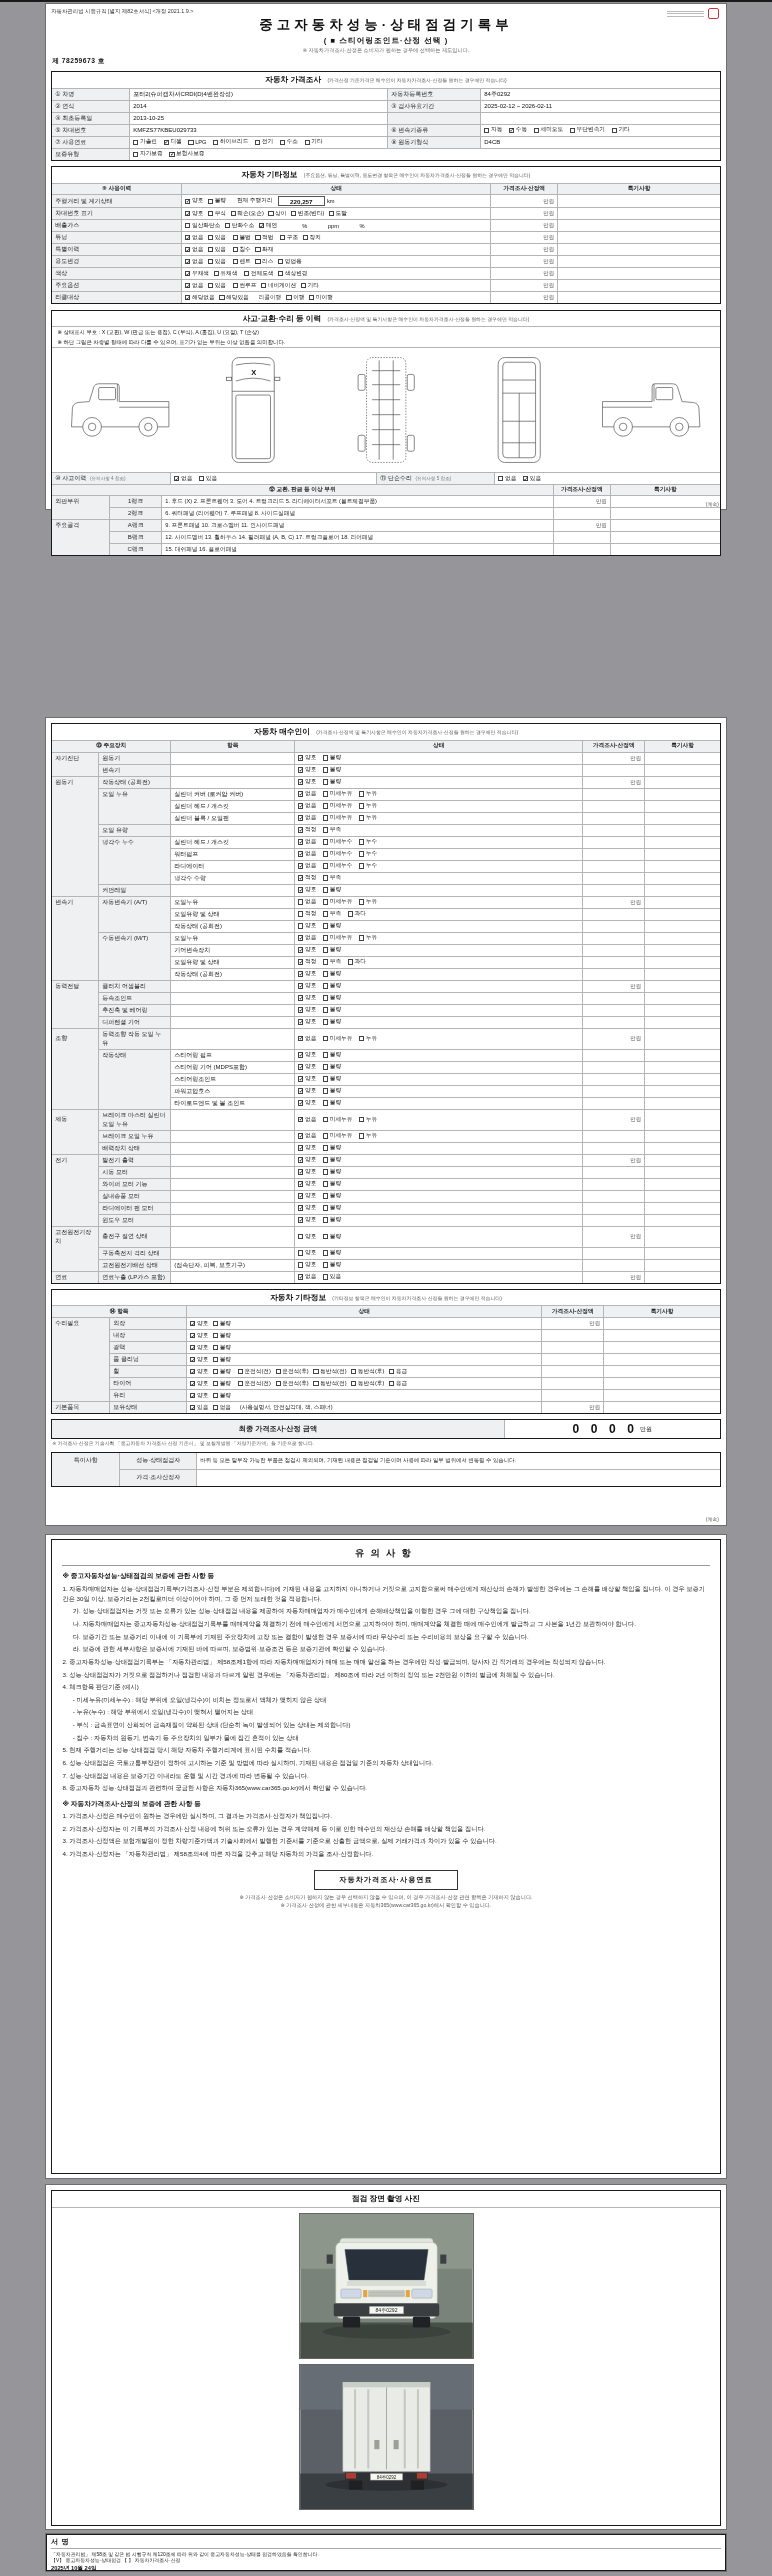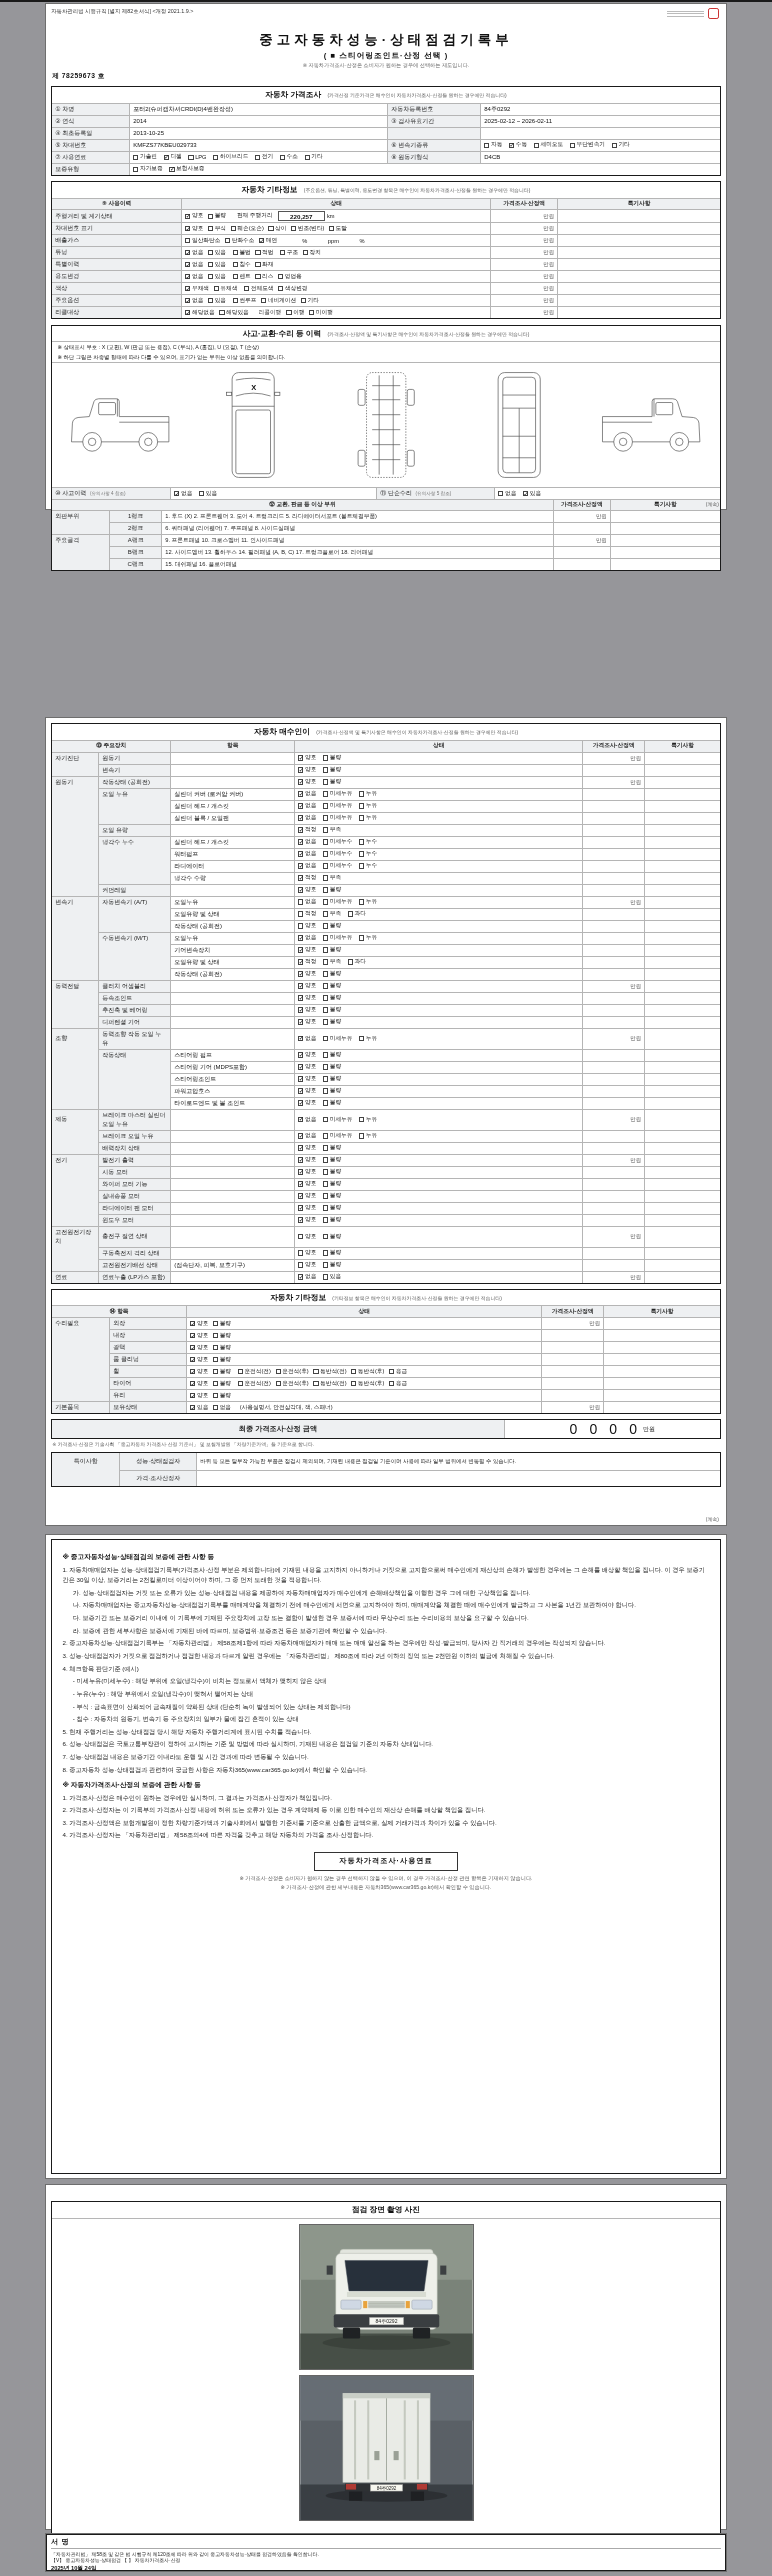--- a/index.html
+++ b/index.html
@@ -6,21 +6,21 @@
   html,body{overflow:hidden}
   body{width:773px;height:2576px;position:relative;background:#96969a;
        font-family:"Liberation Sans","DejaVu Sans",sans-serif;color:#111}
   .topbar{position:absolute;top:0;left:0;width:773px;height:1.5px;background:#1a1a1a}
   .page{position:absolute;left:45px;width:682px;background:#fff;border:0.5px solid #6e6e6e;padding:4.1px 5.2px}
   .reg-note{font-size:5.4px;color:#333}
   .mini-stamp{position:absolute;top:4.1px;right:7.2px;display:flex;align-items:center;gap:3.1px}
   .mini-stamp .seal{width:11.3px;height:11.3px;border:1px solid #cc3333;border-radius:2.1px}
   .mini-stamp .tx{display:flex;flex-direction:column;gap:1.5px}
   .mini-stamp .tx i{display:block;width:37px;height:1px;background:#bbb}
-  h1{font-size:13.4px;font-weight:bold;text-align:center;letter-spacing:4.1px;margin-top:16px}
+  h1{font-size:13.4px;font-weight:bold;text-align:center;letter-spacing:4.1px;margin-top:1px}
   .subtitle{text-align:center;font-weight:bold;font-size:7.7px;letter-spacing:1px;margin-top:1.5px}
   .subnote{text-align:center;font-size:5.2px;color:#666;margin-top:1px}
   .docno{font-size:6.7px;font-weight:bold;margin:3.1px 0 0 1px;letter-spacing:0.5px}
   .sect{border:1px solid #1a1a1a;margin-top:5.2px;background:#fff}
   .sect-title{text-align:center;padding:3.1px 0 2.6px;font-weight:bold;font-size:7.7px;border-bottom:0.5px solid #b5b5b5}
   .sect-title .note{font-weight:normal;font-size:4.9px;color:#555;margin-left:4.1px;letter-spacing:0}
   .sect-title + .r > .c{border-top:none}
   .r{display:flex;align-items:stretch}
   .c{border-left:0.5px solid #b5b5b5;border-top:0.5px solid #b5b5b5;padding:1px 3.1px;font-size:6px;
      display:flex;align-items:center;gap:2.1px;min-height:10.8px;flex-wrap:wrap}
@@ -49,21 +49,21 @@
   .munit{font-size:5.7px}
   .price{justify-content:flex-end;color:#555;font-size:5.4px}
   .legend{padding:1.5px 5.2px;font-size:5.4px;color:#222}
   .diagrams{display:flex;justify-content:space-around;align-items:center;padding:3.1px 2.1px;border-top:0.5px solid #b5b5b5}
   .dia{height:118px}
   .dia path,.dia line,.dia rect,.dia circle{fill:none;stroke:#555;stroke-width:1.5}
   .dia .mask{fill:#fff}
   .dia text{fill:#111;stroke:none;font-weight:bold}
   .ref{font-size:4.6px;color:#777;margin-left:1.5px}
   .items-cell{font-size:5.7px;color:#222}
-  .finval{font-weight:normal;font-size:14px;letter-spacing:4.1px}
+  .finval{font-weight:bold;font-size:12px;letter-spacing:4.1px}
   .basis-note{font-size:4.9px;color:#555;margin:1.5px 1px}
   .small{font-size:5.4px;color:#222}
   .cont{position:absolute;right:7.2px;bottom:2.6px;font-size:4.9px;color:#555}
   
   .notice-box{border:1px solid #1a1a1a;height:100%;padding:7.2px 10.3px;position:relative}
   .notice-title{text-align:center;font-weight:bold;font-size:9.3px;letter-spacing:6.2px;border-bottom:0.5px solid #999;
                 padding-bottom:4.6px;margin-bottom:5.2px}
   .npt{font-weight:bold;font-size:6.7px;margin:6.2px 0 2.1px}
   .ni{font-size:6.2px;line-height:1.62;margin:2.6px 0;color:#222}
   .ni.sub{margin-left:10.3px}
@@ -1788,20 +1788,21 @@
       <div class="c lab w130 nt"></div>
       <div class="c lab w150 ctr" style="min-height:16.5px">가격·조사산정자</div>
       <div class="c grow small"></div>
     </div>
   </div>
   <div class="cont">(계속)</div>
 </div>
 
 <div class="page" style="top:1534px;height:645px">
   <div class="notice-box">
+    <div class="notice-title">유의사항</div>
     <div class="npt">※ 중고자동차성능·상태점검의 보증에 관한 사항 등</div>
     <div>
 
     <div class="ni">1. 자동차매매업자는 성능·상태점검기록부(가격조사·산정 부분은 제외합니다)에 기재된 내용을 고지하지 아니하거나 거짓으로 고지함으로써 매수인에게 재산상의 손해가 발생한 경우에는 그 손해를 배상할 책임을 집니다. 이 경우 보증기간은 30일 이상, 보증거리는 2천킬로미터 이상이어야 하며, 그 중 먼저 도래한 것을 적용합니다.</div>
         <div class="ni sub">가. 성능·상태점검자는 거짓 또는 오류가 있는 성능·상태점검 내용을 제공하여 자동차매매업자가 매수인에게 손해배상책임을 이행한 경우 그에 대한 구상책임을 집니다.</div>
         <div class="ni sub">나. 자동차매매업자는 중고자동차성능·상태점검기록부를 매매계약을 체결하기 전에 매수인에게 서면으로 고지하여야 하며, 매매계약을 체결한 때에 매수인에게 발급하고 그 사본을 1년간 보관하여야 합니다.</div>
         <div class="ni sub">다. 보증기간 또는 보증거리 이내에 이 기록부에 기재된 주요장치에 고장 또는 결함이 발생한 경우 보증서에 따라 무상수리 또는 수리비용의 보상을 요구할 수 있습니다.</div>
         <div class="ni sub">라. 보증에 관한 세부사항은 보증서에 기재된 바에 따르며, 보증범위·보증조건 등은 보증기관에 확인할 수 있습니다.</div>
         <div class="ni">2. 중고자동차성능·상태점검기록부는 「자동차관리법」 제58조제1항에 따라 자동차매매업자가 매매 또는 매매 알선을 하는 경우에만 작성·발급되며, 당사자 간 직거래의 경우에는 작성되지 않습니다.</div>
         <div class="ni">3. 성능·상태점검자가 거짓으로 점검하거나 점검한 내용과 다르게 알린 경우에는 「자동차관리법」 제80조에 따라 2년 이하의 징역 또는 2천만원 이하의 벌금에 처해질 수 있습니다.</div>
@@ -1826,21 +1827,21 @@
     <div class="optout-box">자동차가격조사·사용연료</div>
     <div>
 
     <div class="box-line">※ 가격조사·산정은 소비자가 원하지 않는 경우 선택하지 않을 수 있으며, 이 경우 가격조사·산정 관련 항목은 기재하지 않습니다.</div>
         <div class="box-line">※ 가격조사·산정에 관한 세부내용은 자동차365(www.car365.go.kr)에서 확인할 수 있습니다.</div>
       </div>
   </div>
 </div>
 
 <div class="page" style="top:2184px;height:346px">
-  <div class="sect" style="margin-top:12px;height:100%">
+  <div class="sect" style="margin-top:1px;height:100%">
     <div class="sect-title" style="border-bottom:none">점검 장면 촬영 사진</div>
     <div class="photo-wrap">
 
       <svg class="photo" viewBox="0 0 340 284">
         <g>
           <rect x="0" y="0" width="340" height="284" fill="#7a8379"></rect>
           <rect x="0" y="0" width="340" height="108" fill="#8d968b"></rect>
           <rect x="0" y="214" width="340" height="70" fill="#474f47"></rect>
           <ellipse cx="170" cy="232" rx="126" ry="14" fill="#343a34" opacity="0.6"></ellipse>
           <rect x="78" y="48" width="184" height="14" rx="7" fill="#e2e5de" stroke="#b7bdb4"></rect>

